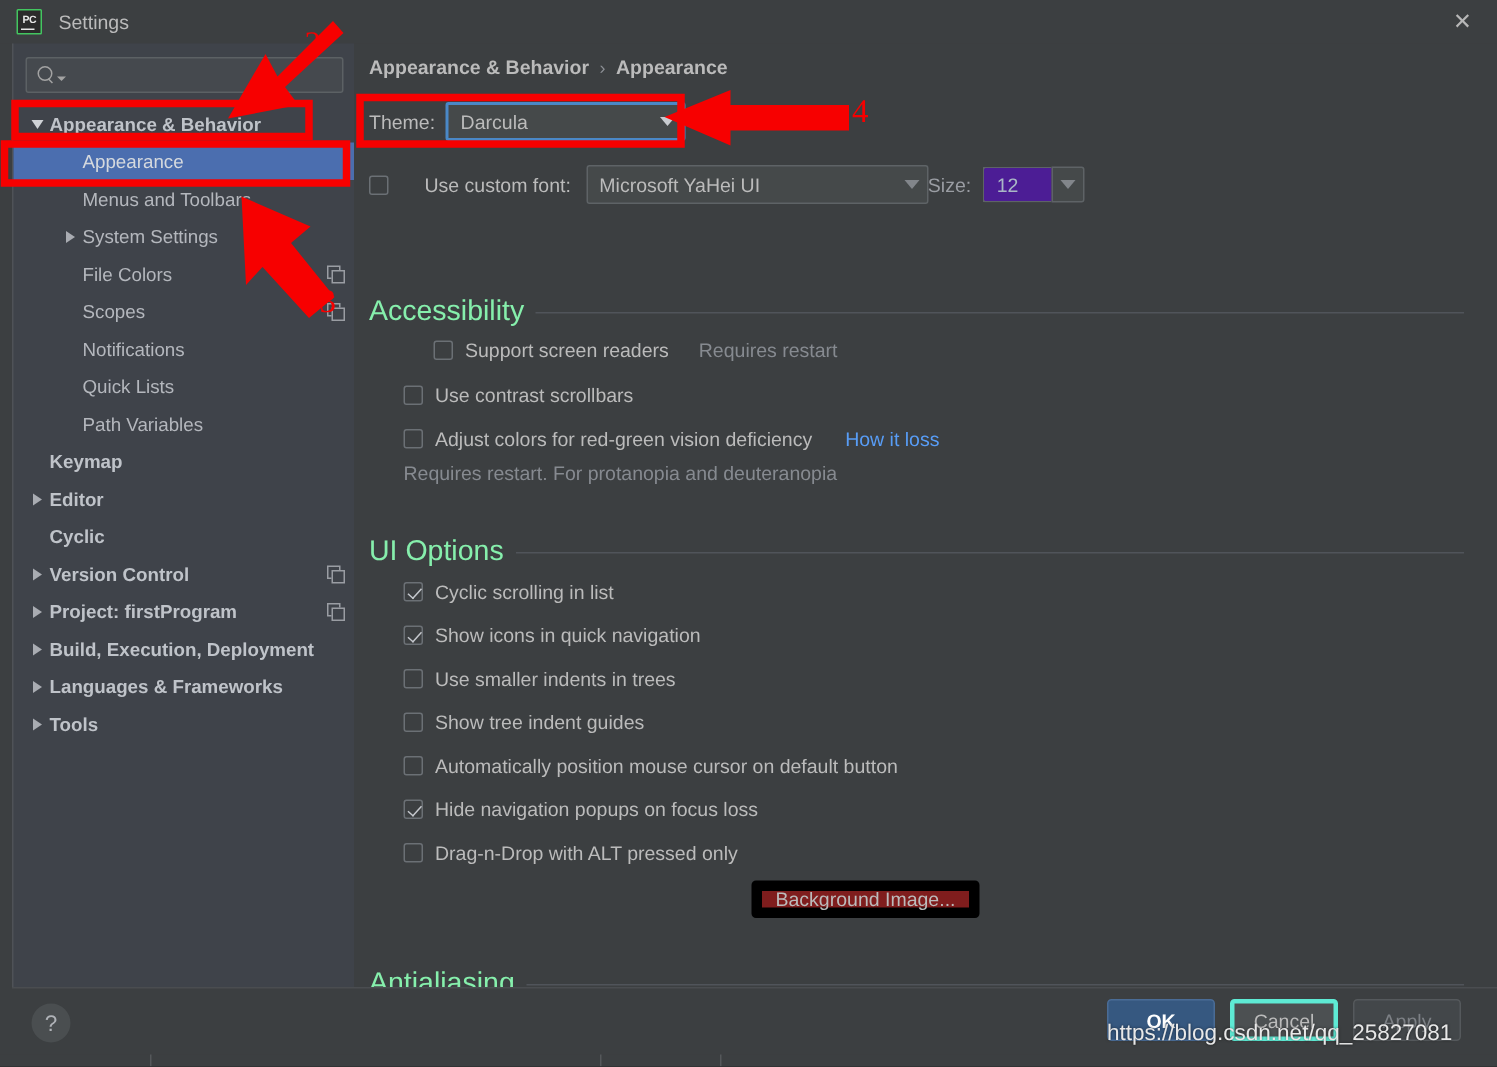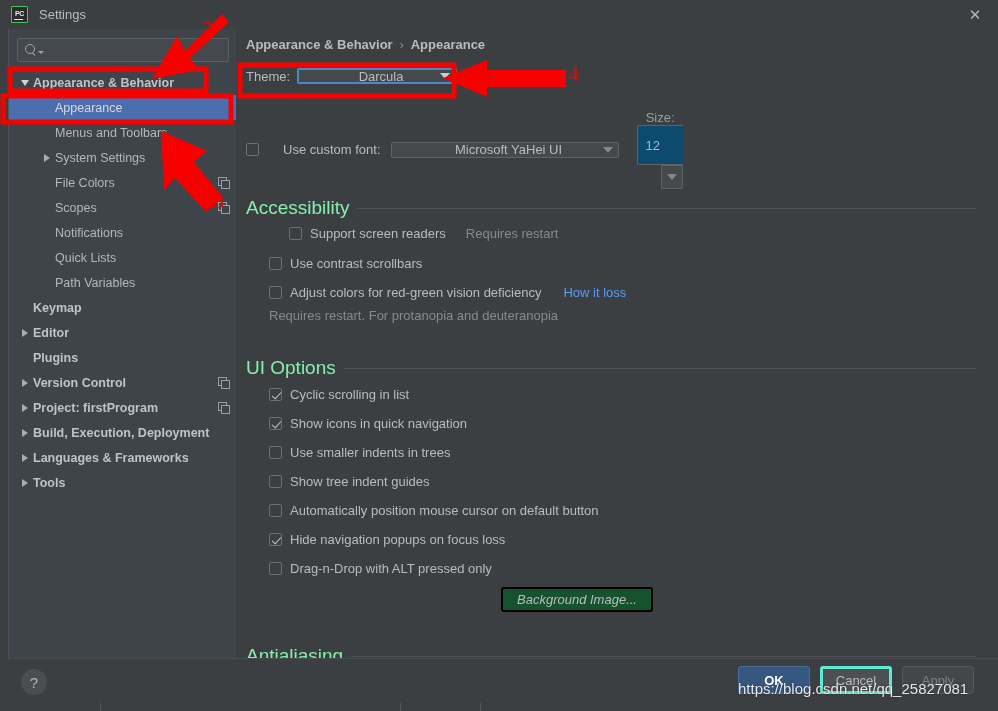--- a/index.html
+++ b/index.html
@@ -157,27 +157,26 @@
   .crumb-sep { color: #8d9096; font-weight: normal; font-size: 12px; }
 
   .theme-row {
     position: absolute; left: 10px; top: 39px;
     display: flex; align-items: center; gap: 7px;
   }
   .lbl { font-size: 13px; color: #bbbbbb; }
   .lbl.dim { color: #9a9da3; }
 
   .combo {
-    height: 16px;
+    height: 26px;
     background: #45494a;
     border: 1px solid #5e6366;
     border-radius: 2px;
     display: flex; align-items: center;
     position: relative;
-    justify-content: center;
   }
   .combo.focused { border: 2px solid #4a88c7; background: #45494a; }
   .combo .val {
     font-size: 13px; color: #bbbbbb;
     padding-left: 8px; white-space: nowrap;
   }
   .combo .dd {
     position: absolute; right: 0; top: 0; bottom: 0;
     width: 20px;
     display: flex; align-items: center; justify-content: center;
@@ -193,27 +192,25 @@
   }
 
   #theme-combo { width: 160px; }
   #font-combo { width: 228px; }
 
   .font-row {
     position: absolute; left: 10px; top: 81px;
     display: flex; align-items: center;
   }
   .size-wrap {
-    display: flex; align-items: flex-end;
-    margin-left: 18px;
-    flex-direction: column;
+    display: flex; align-items: center;
   }
   .num-field {
-    width: 46px; height: 40px;
-    background: #0c4a6e;
+    width: 46px; height: 24px;
+    background: #4c1d95;
     border: 1px solid #5e6366;
     border-right: none;
     border-radius: 2px 0 0 2px;
     display: flex; align-items: center;
     padding-left: 8px;
     font-size: 13px; color: #a9b7c6;
   }
   .size-btn {
     width: 22px; height: 24px;
     background: #45494a;
@@ -261,26 +258,26 @@
   .section .sline {
     flex: 1; height: 1px; background: #50545a;
   }
 
   .subnote {
     position: absolute;
     font-size: 13px; color: #868a90;
   }
 
   .btn {
-    background: #14532d;
-    border: 2px solid #000000;
+    background: #7f1d1d;
+    border: 7px solid #000000;
     border-radius: 3px;
     color: #bbbbbb;
     font-size: 13px;
-    display: flex; align-items: center; justify-content: center; font-style: italic;
+    display: flex; align-items: center; justify-content: center;
   }
   #bg-image-btn {
     position: absolute; left: 265px; top: 558px;
     width: 152px; height: 25px;
   }
 
   
   .bottombar {
     position: absolute; left: 8px; top: 658px;
     width: 990px; height: 45px;
@@ -416,21 +413,21 @@
           <span class="tree-label">Keymap</span>
         </div>
         <div class="tree-row bold" style="padding-left: 8px;">
           <span class="arrow-cell">
             <i class="arrow-right"></i>
           </span>
           <span class="tree-label">Editor</span>
         </div>
         <div class="tree-row bold" style="padding-left: 8px;">
           <span class="arrow-cell"></span>
-          <span class="tree-label">Plugins</span>
+          <span class="tree-label">Cyclic</span>
         </div>
         <div class="tree-row bold" style="padding-left: 8px;">
           <span class="arrow-cell">
             <i class="arrow-right"></i>
           </span>
           <span class="tree-label">Version Control</span>
           <span class="copy-icon"></span>
         </div>
         <div class="tree-row bold" style="padding-left: 8px;">
           <span class="arrow-cell">

